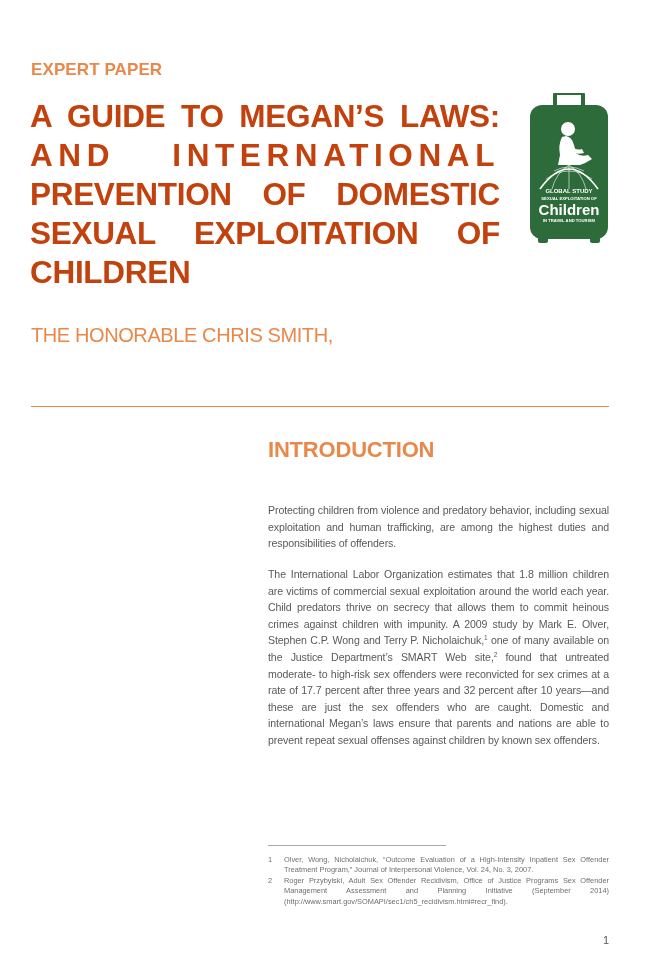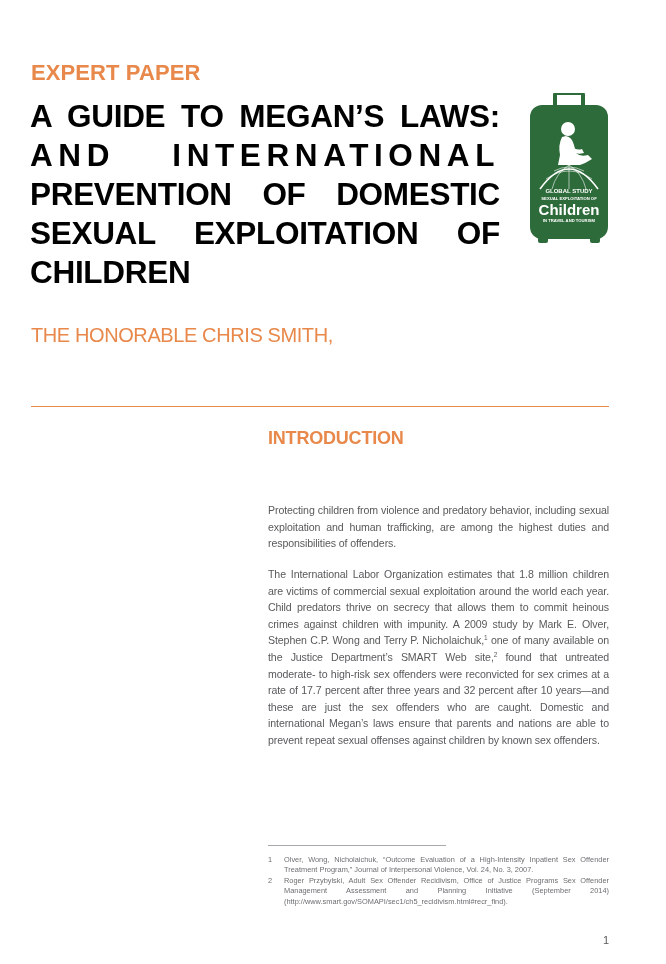--- a/index.html
+++ b/index.html
@@ -1,45 +1,45 @@
 <!DOCTYPE html>
 <html><head>
   <meta charset="utf-8">
   <style>
     * { margin: 0; padding: 0; box-sizing: border-box; }
     html, body { width: 666px; height: 964px; background: #ffffff; overflow: hidden; }
     body { position: relative; font-family: "Liberation Sans", sans-serif; color: #58595b; }
 
     .eyebrow {
       position: absolute; left: 31px; top: 60px;
-      font-size: 22px; font-weight: bold; color: #e8884a; letter-spacing: 0.1px;
+      font-size: 17px; font-weight: bold; color: #e8884a; letter-spacing: 0.1px;
     }
     .title {
       position: absolute; left: 30px; top: 97px; width: 470px;
-      font-size: 31.5px; font-weight: bold; color: #000000;
+      font-size: 31.5px; font-weight: bold; color: #c2410c;
       line-height: 39px; letter-spacing: -0.3px;
     }
     .title .line { display: block; white-space: nowrap; text-align: justify; text-align-last: justify; }
     .title .line.last { text-align-last: left; }
 
     .logo {
       position: absolute; left: 530px; top: 93px; width: 78px; height: 152px;
     }
 
     .author {
       position: absolute; left: 31px; top: 322px;
       font-size: 20px; color: #e8884a; line-height: 26px; letter-spacing: -0.4px; text-align: right;
     }
     .rule {
       position: absolute; left: 31px; top: 406px; width: 578px; height: 1px; background: #e8884a;
     }
 
     .section-heading {
-      position: absolute; left: 268px; top: 428px;
-      font-size: 18px; font-weight: bold; color: #e8884a; letter-spacing: -0.2px;
+      position: absolute; left: 268px; top: 437px;
+      font-size: 22px; font-weight: bold; color: #e8884a; letter-spacing: -0.2px;
     }
 
     .body-col {
       position: absolute; left: 268px; width: 341px;
       font-size: 10.6px; line-height: 16.6px; color: #58595b;
       text-align: justify; letter-spacing: -0.1px;
     }
     .p1 { top: 502px; }
     .p2 { top: 566px; }
     sup { font-size: 6.5px; line-height: 0; vertical-align: 4px; }

